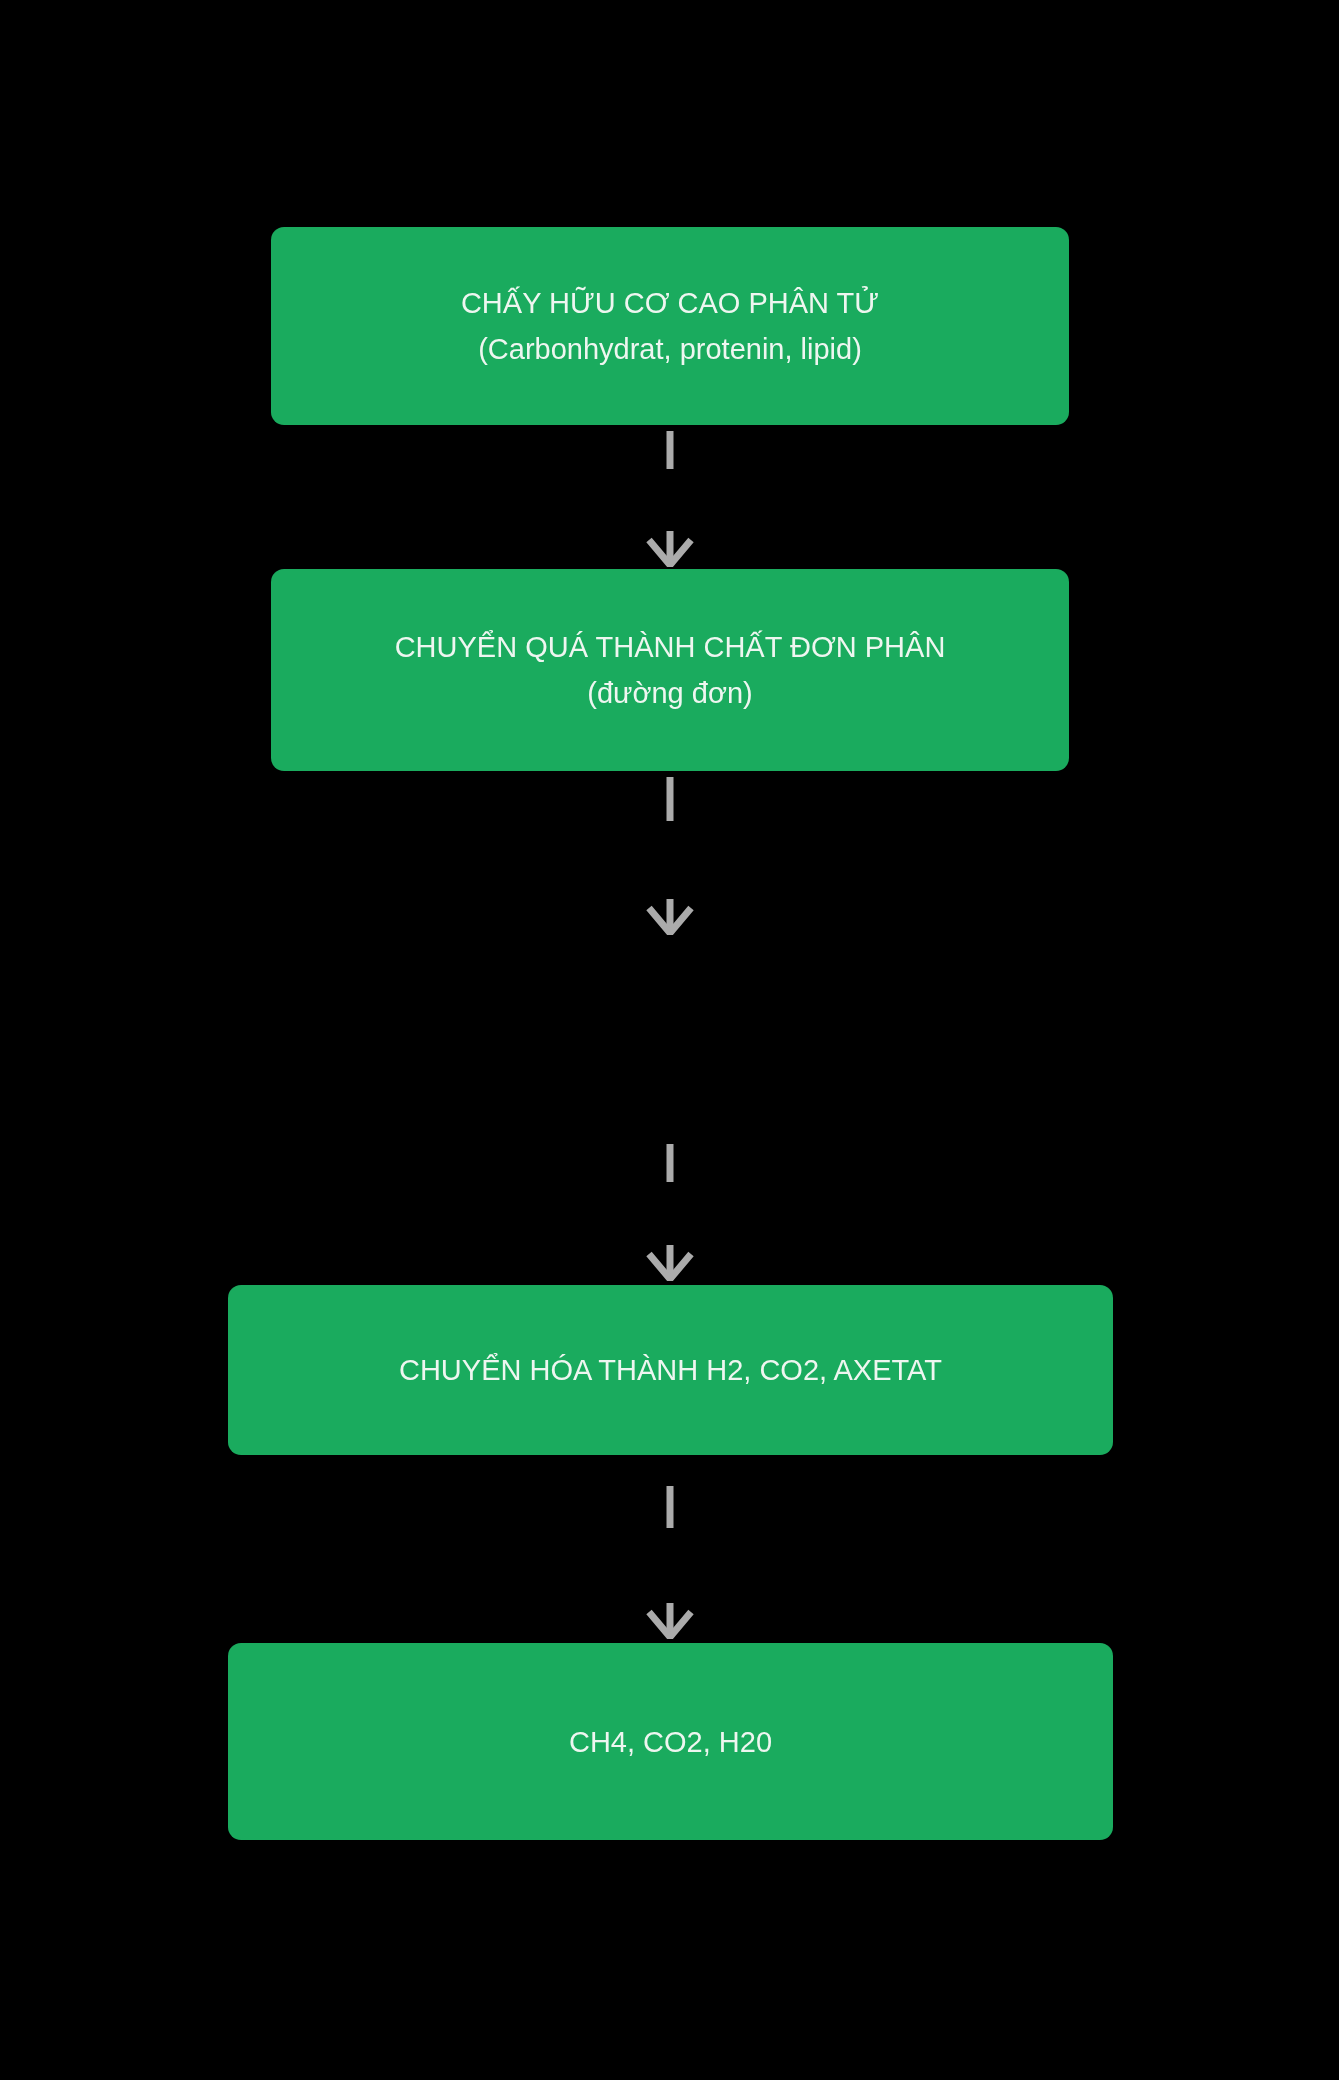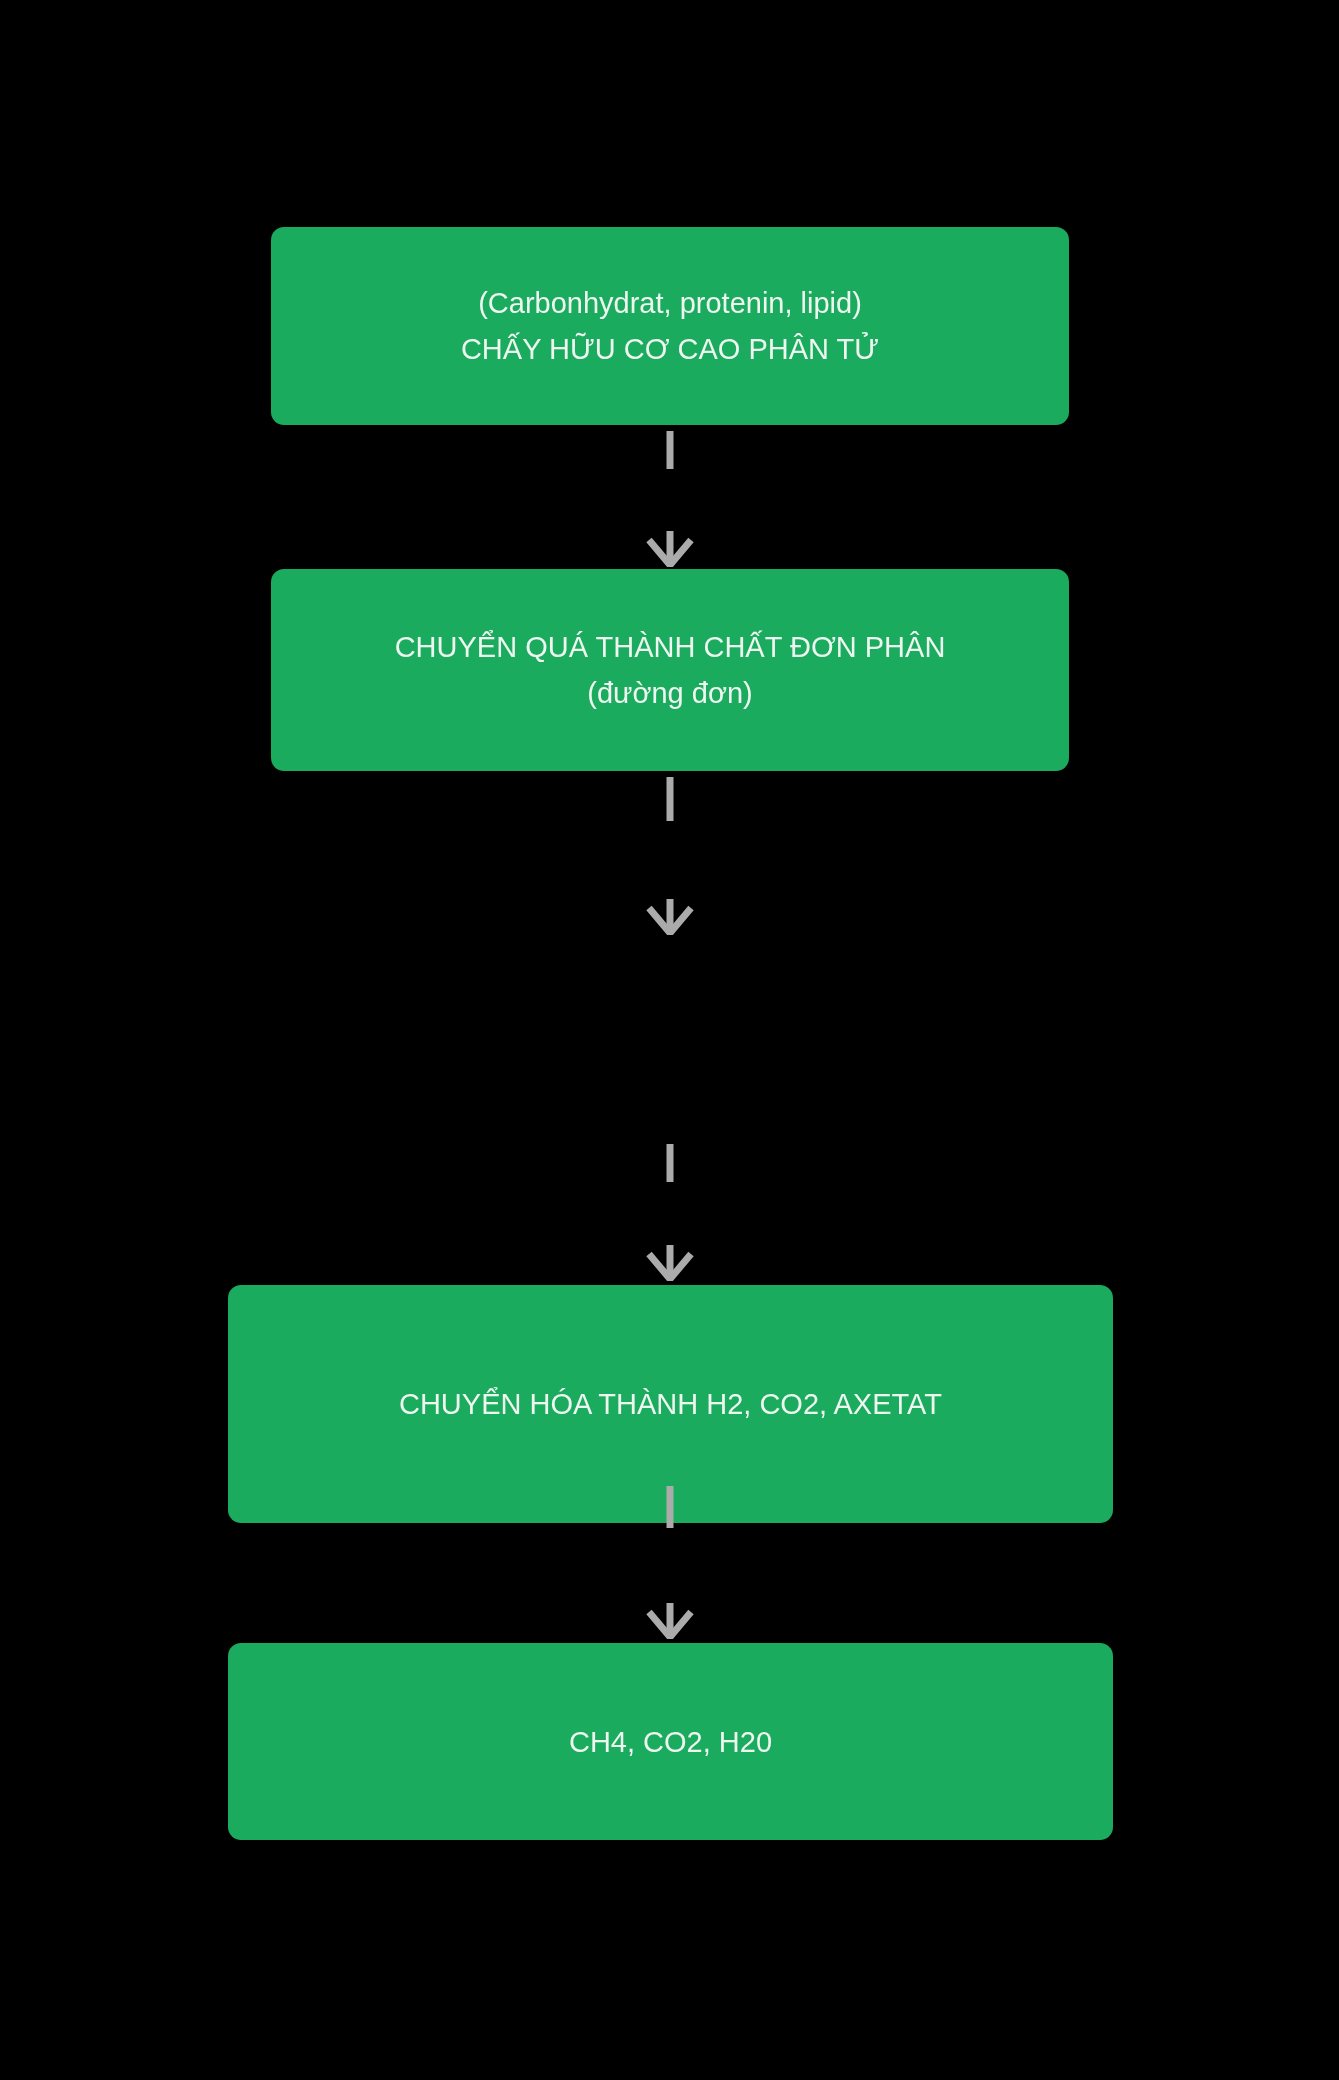--- a/index.html
+++ b/index.html
@@ -30,21 +30,21 @@
     color: #eef6f0;
     font-size: 29px;
     line-height: 46px;
     font-weight: 400;
     padding: 0 20px;
     box-sizing: border-box;
   }
   #node-1 { left: 271px; top: 227px;  width: 798px; height: 198px; }
   #node-2 { left: 271px; top: 569px;  width: 798px; height: 202px; }
   #node-3 { left: 228px; top: 938px;  width: 885px; height: 200px; }
-  #node-4 { left: 228px; top: 1285px; width: 885px; height: 238px; }
+  #node-4 { left: 228px; top: 1285px; width: 885px; height: 170px; }
   #node-5 { left: 228px; top: 1643px; width: 885px; height: 197px; }
   .node-line { white-space: nowrap; }
   .connector {
     position: absolute;
     left: 645px;
     width: 50px;
     display: block;
   }
   #connector-1 { top: 431px;  height: 136px; }
   #connector-2 { top: 777px;  height: 158px; }
@@ -55,22 +55,22 @@
     stroke-width: 7;
     fill: none;
   }
 </style>
 </head>
 <body style="background: rgb(0, 0, 0);">
 
 <div class="canvas">
 
   <div class="node" id="node-1" style="background: rgb(26, 171, 94); color: rgb(238, 246, 240);">
+    <div class="node-line">CHẤY HỮU CƠ CAO PHÂN TỬ</div>
     <div class="node-line">(Carbonhydrat, protenin, lipid)</div>
-    <div class="node-line">CHẤY HỮU CƠ CAO PHÂN TỬ</div>
   </div>
 
   <svg class="connector" id="connector-1" viewBox="0 0 50 136">
     <line x1="25" y1="0" x2="25" y2="38" stroke="#ababab"></line>
     <line x1="25" y1="100" x2="25" y2="133" stroke="#ababab"></line>
     <polyline points="4,109 25,134 46,109" stroke="#ababab"></polyline>
   </svg>
 
   <div class="node" id="node-2" style="background: rgb(26, 171, 94); color: rgb(238, 246, 240);">
     <div class="node-line">CHUYỂN QUÁ THÀNH CHẤT ĐƠN PHÂN</div>

